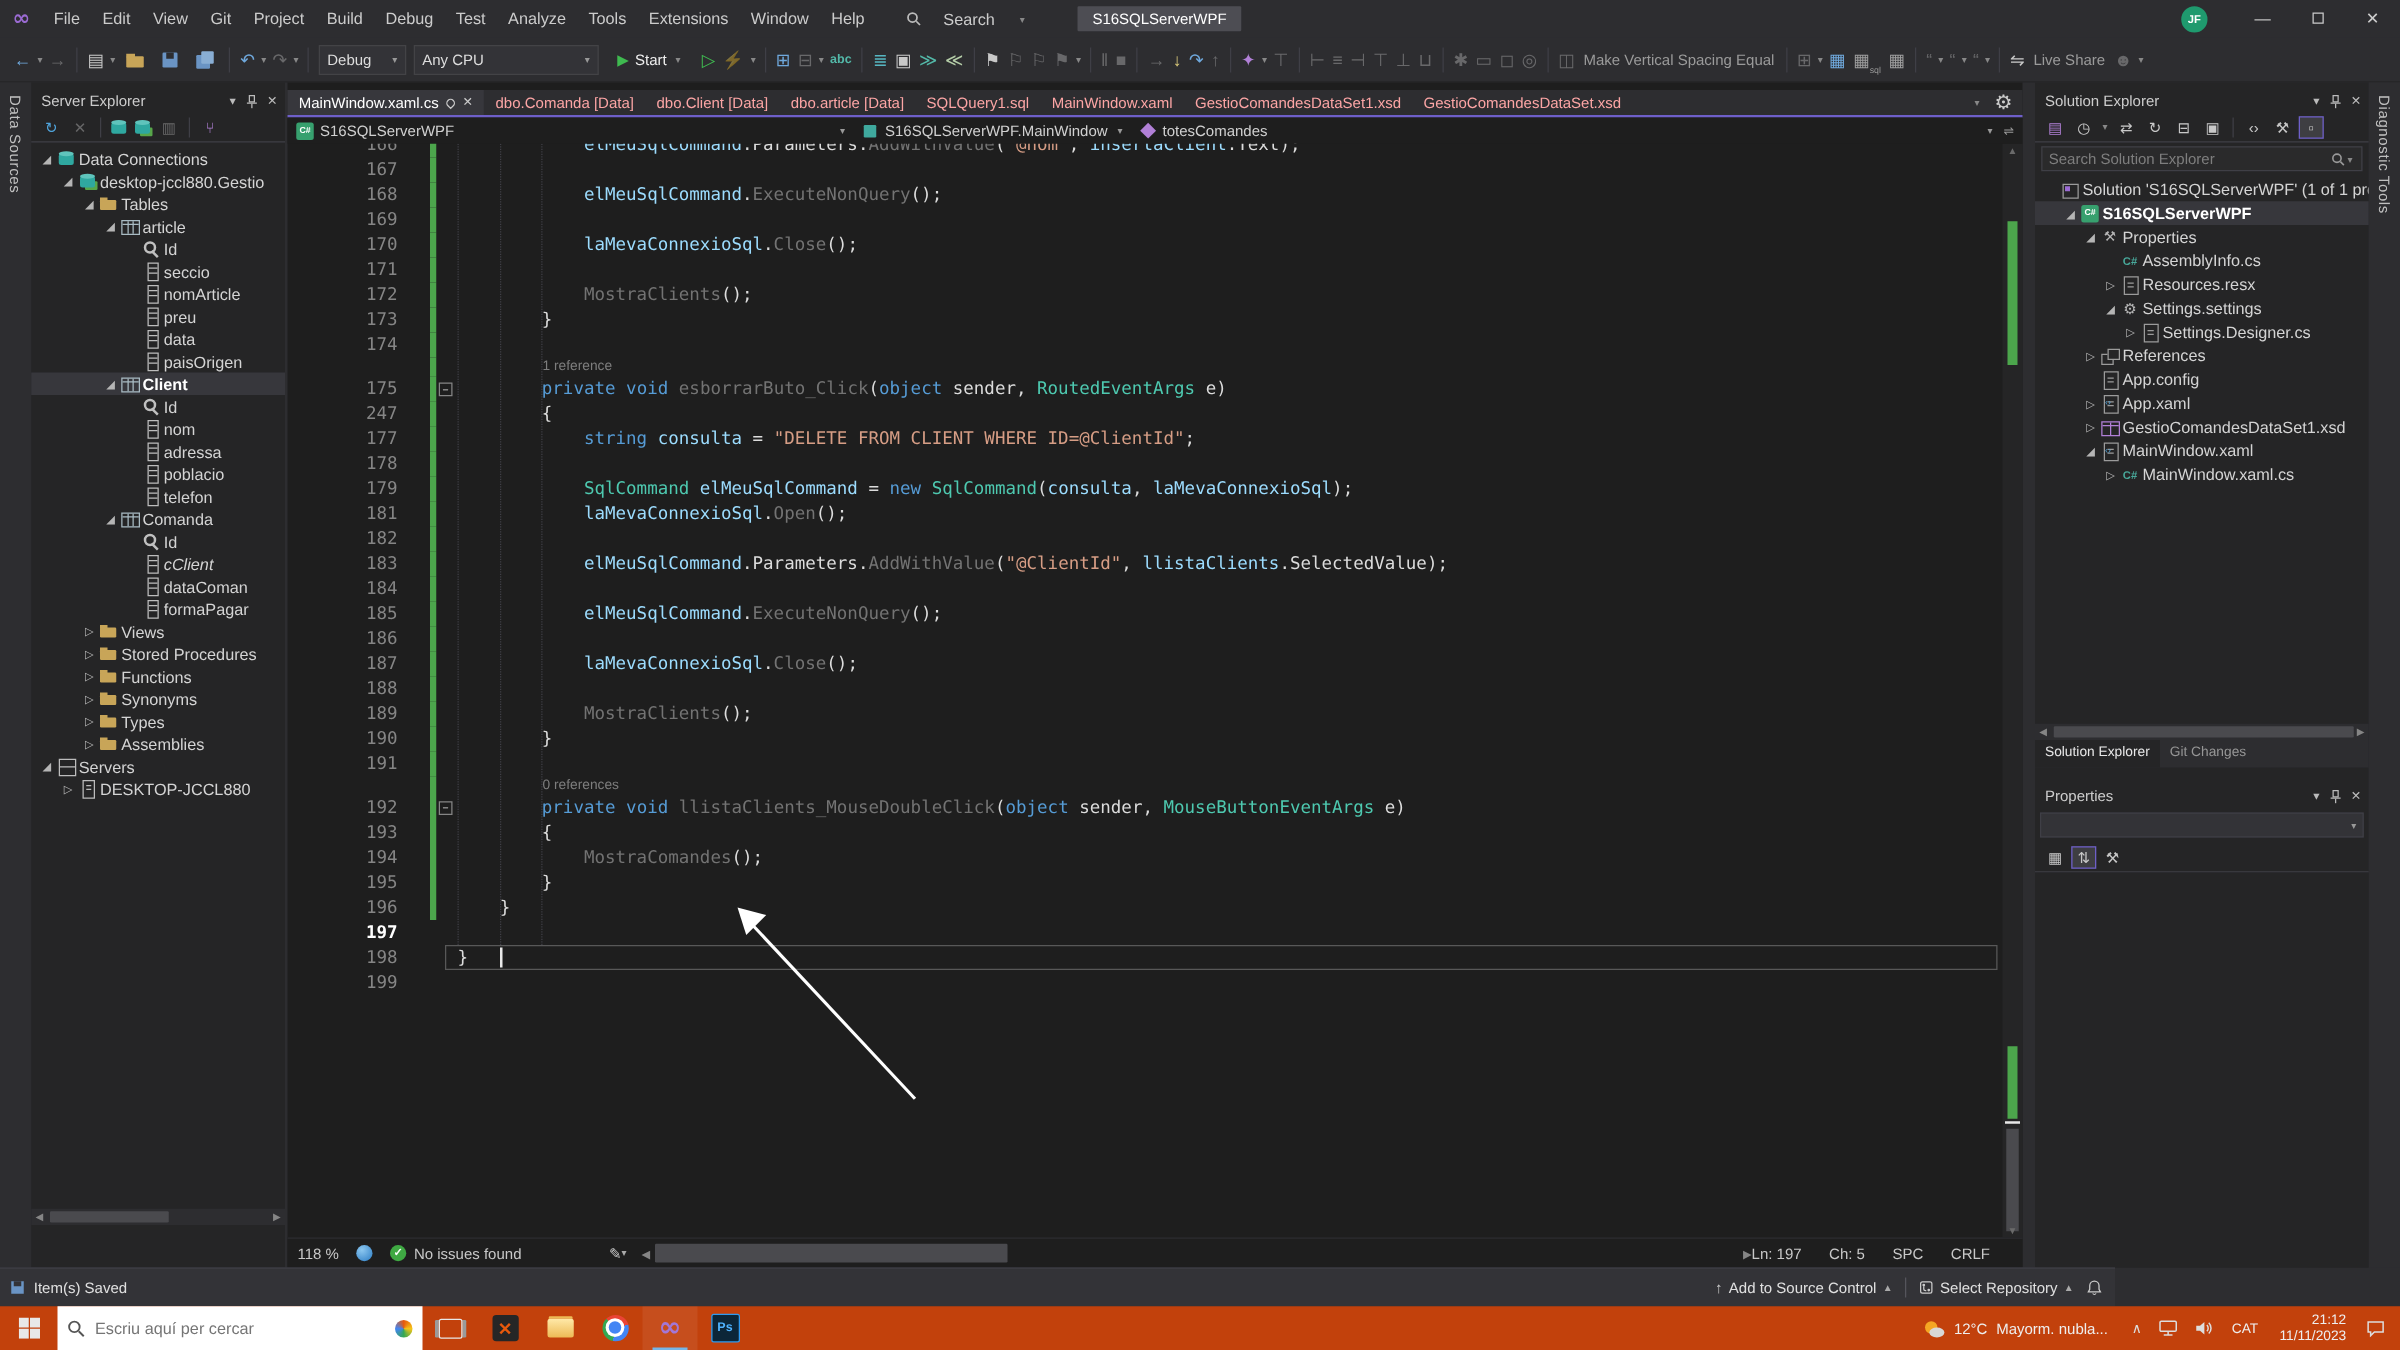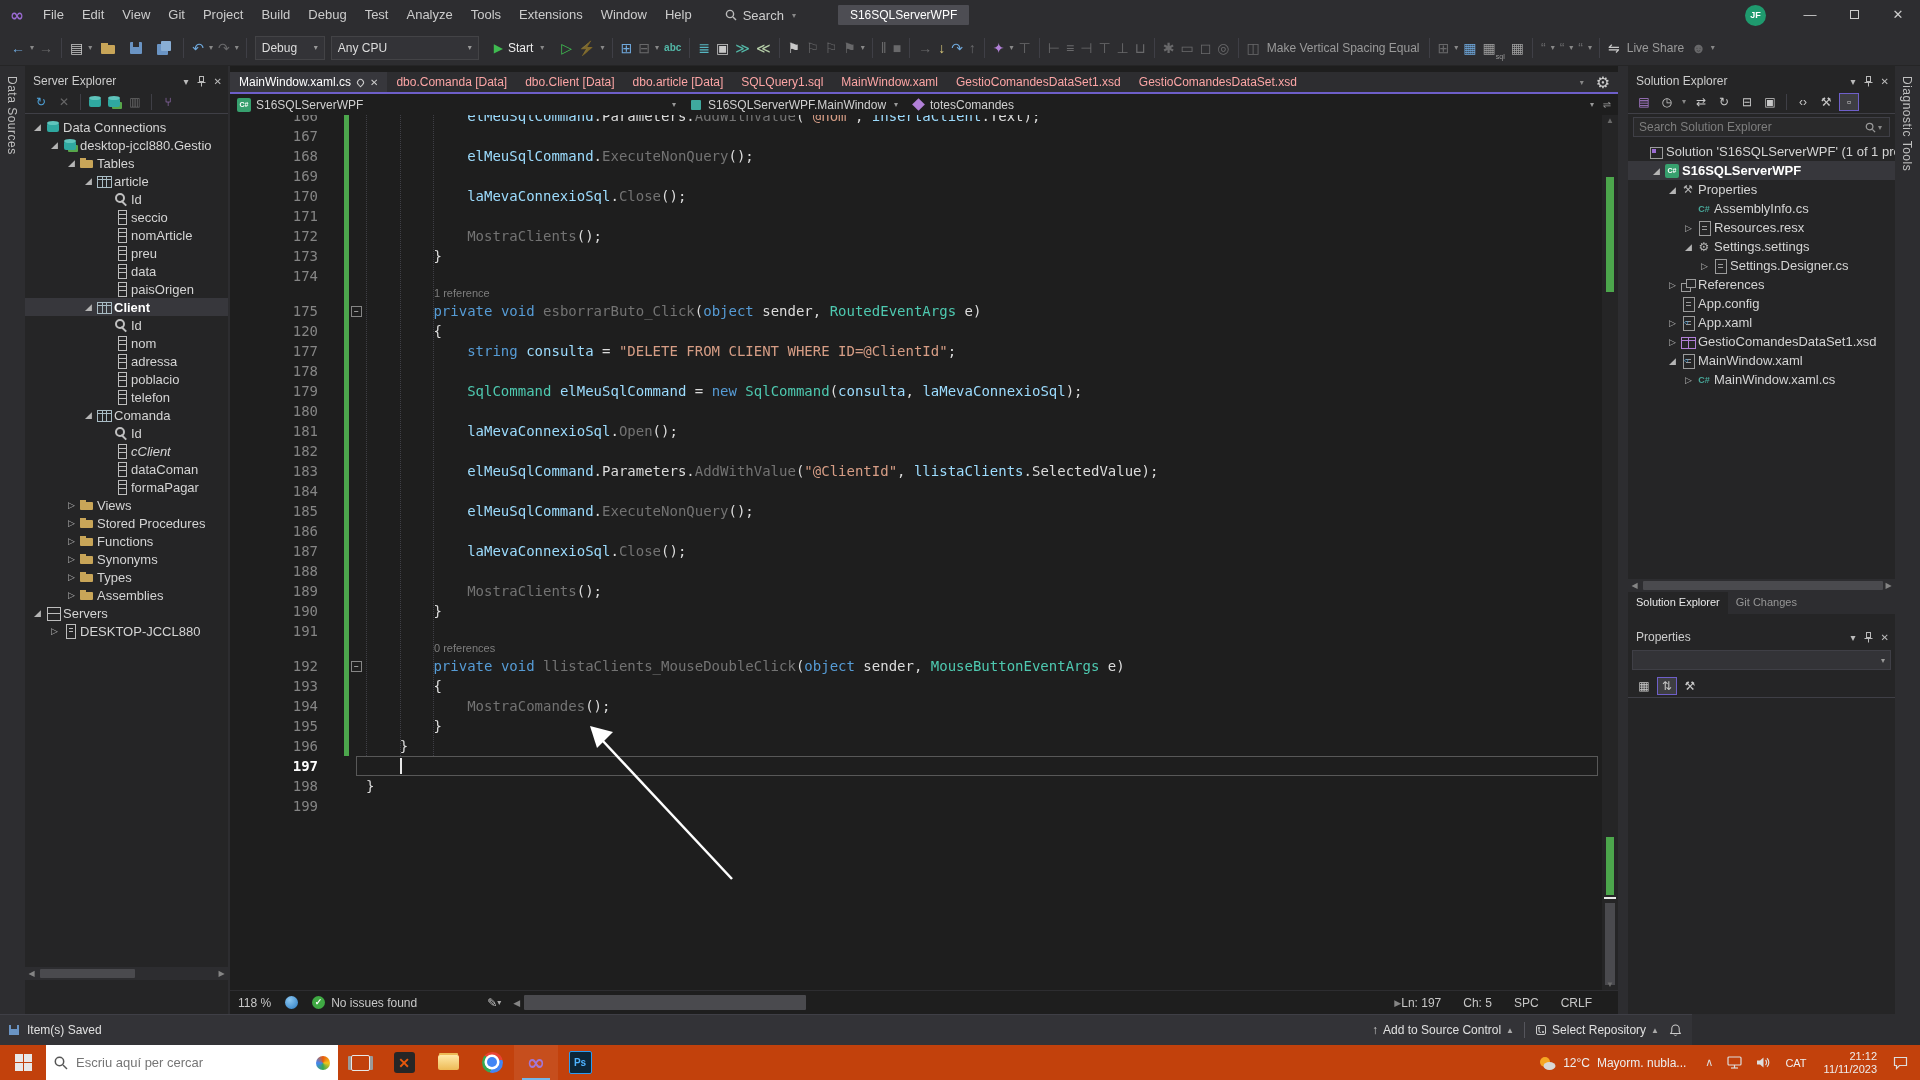--- a/index.html
+++ b/index.html
@@ -2,21 +2,21 @@
 <html><head>
 <meta charset="utf-8">
 <style>
 *{margin:0;padding:0;box-sizing:border-box}
 body{background:#000;font-family:"Liberation Sans",sans-serif}
 .screen{position:relative;width:1920px;height:1080px;overflow:hidden;background:#2d2d30;color:#ccc;font-family:"Liberation Sans",sans-serif}
 
 .titlebar{position:absolute;left:0;top:0;width:1920px;height:30px;background:#2d2d30;display:flex;align-items:center}
 .vslogo{width:34px;text-align:center;font:italic bold 17px "DejaVu Sans",sans-serif;color:#9b6bd3}
 .menu{padding:0 9px;font-size:13px;color:#ccc;line-height:30px}
-.tbsearch{display:flex;align-items:center;gap:6px;margin-left:24px;color:#ccc;font-size:13px}
+.tbsearch{display:flex;align-items:center;gap:18px;margin-left:24px;color:#ccc;font-size:13px}
 .badge{margin-left:40px;background:#4d4d53;color:#fff;font-size:12px;padding:3px 12px;border-radius:1px}
 .winbtns{margin-left:auto;display:flex;align-items:center}
 .avatar{width:21px;height:21px;border-radius:50%;background:#1f9a6e;color:#fff;font:bold 9px/21px "Liberation Sans",sans-serif;text-align:center;margin-right:22px}
 .wbtn{width:44px;text-align:center;font-size:13px;color:#ccc;line-height:30px}
 .restoreico{display:inline-block;width:9px;height:9px;border:1px solid #ccc}
 
 .toolbar{position:absolute;left:0;top:30px;width:1920px;height:36px;background:#2d2d30;border-bottom:1px solid #252526;display:flex;align-items:center;padding-left:8px;white-space:nowrap}
 .tbi{display:inline-flex;align-items:center;padding:0 3px;font-size:14px;color:#c8c8c8;height:24px}
 .tbi.dim{opacity:.38}
 .tbi.small{font:bold 10px "Liberation Sans",sans-serif}
@@ -673,43 +673,38 @@
             <span class="src"></span>
           </div>
           <div class="lens">1 reference<span class="chg"></span></div>
           <div class="ln">
             <span class="num">175</span>
             <span class="chg"></span>
             <span class="fold">−</span>
             <span class="src"><span class="tk-p">        </span><span class="tk-k">private</span><span class="tk-p"> </span><span class="tk-k">void</span><span class="tk-p"> </span><span class="tk-m">esborrarButo_Click</span><span class="tk-p">(</span><span class="tk-k">object</span><span class="tk-p"> sender, </span><span class="tk-t">RoutedEventArgs</span><span class="tk-p"> e)</span></span>
           </div>
           <div class="ln">
-            <span class="num">120</span>
+            <span class="num">247</span>
             <span class="chg"></span>
             <span class="src"><span class="tk-p">        {</span></span>
           </div>
           <div class="ln">
             <span class="num">177</span>
             <span class="chg"></span>
             <span class="src"><span class="tk-p">            </span><span class="tk-k">string</span><span class="tk-p"> </span><span class="tk-v">consulta</span><span class="tk-p"> = </span><span class="tk-s">"DELETE FROM CLIENT WHERE ID=@ClientId"</span><span class="tk-p">;</span></span>
           </div>
           <div class="ln">
             <span class="num">178</span>
             <span class="chg"></span>
             <span class="src"></span>
           </div>
           <div class="ln">
             <span class="num">179</span>
             <span class="chg"></span>
             <span class="src"><span class="tk-p">            </span><span class="tk-t">SqlCommand</span><span class="tk-p"> </span><span class="tk-v">elMeuSqlCommand</span><span class="tk-p"> = </span><span class="tk-k">new</span><span class="tk-p"> </span><span class="tk-t">SqlCommand</span><span class="tk-p">(</span><span class="tk-v">consulta</span><span class="tk-p">, </span><span class="tk-v">laMevaConnexioSql</span><span class="tk-p">);</span></span>
-          </div>
-          <div class="ln">
-            <span class="num">180</span>
-            <span class="chg"></span>
-            <span class="src"></span>
           </div>
           <div class="ln">
             <span class="num">181</span>
             <span class="chg"></span>
             <span class="src"><span class="tk-p">            </span><span class="tk-v">laMevaConnexioSql</span><span class="tk-p">.</span><span class="tk-m">Open</span><span class="tk-p">();</span></span>
           </div>
           <div class="ln">
             <span class="num">182</span>
             <span class="chg"></span>
             <span class="src"></span>

